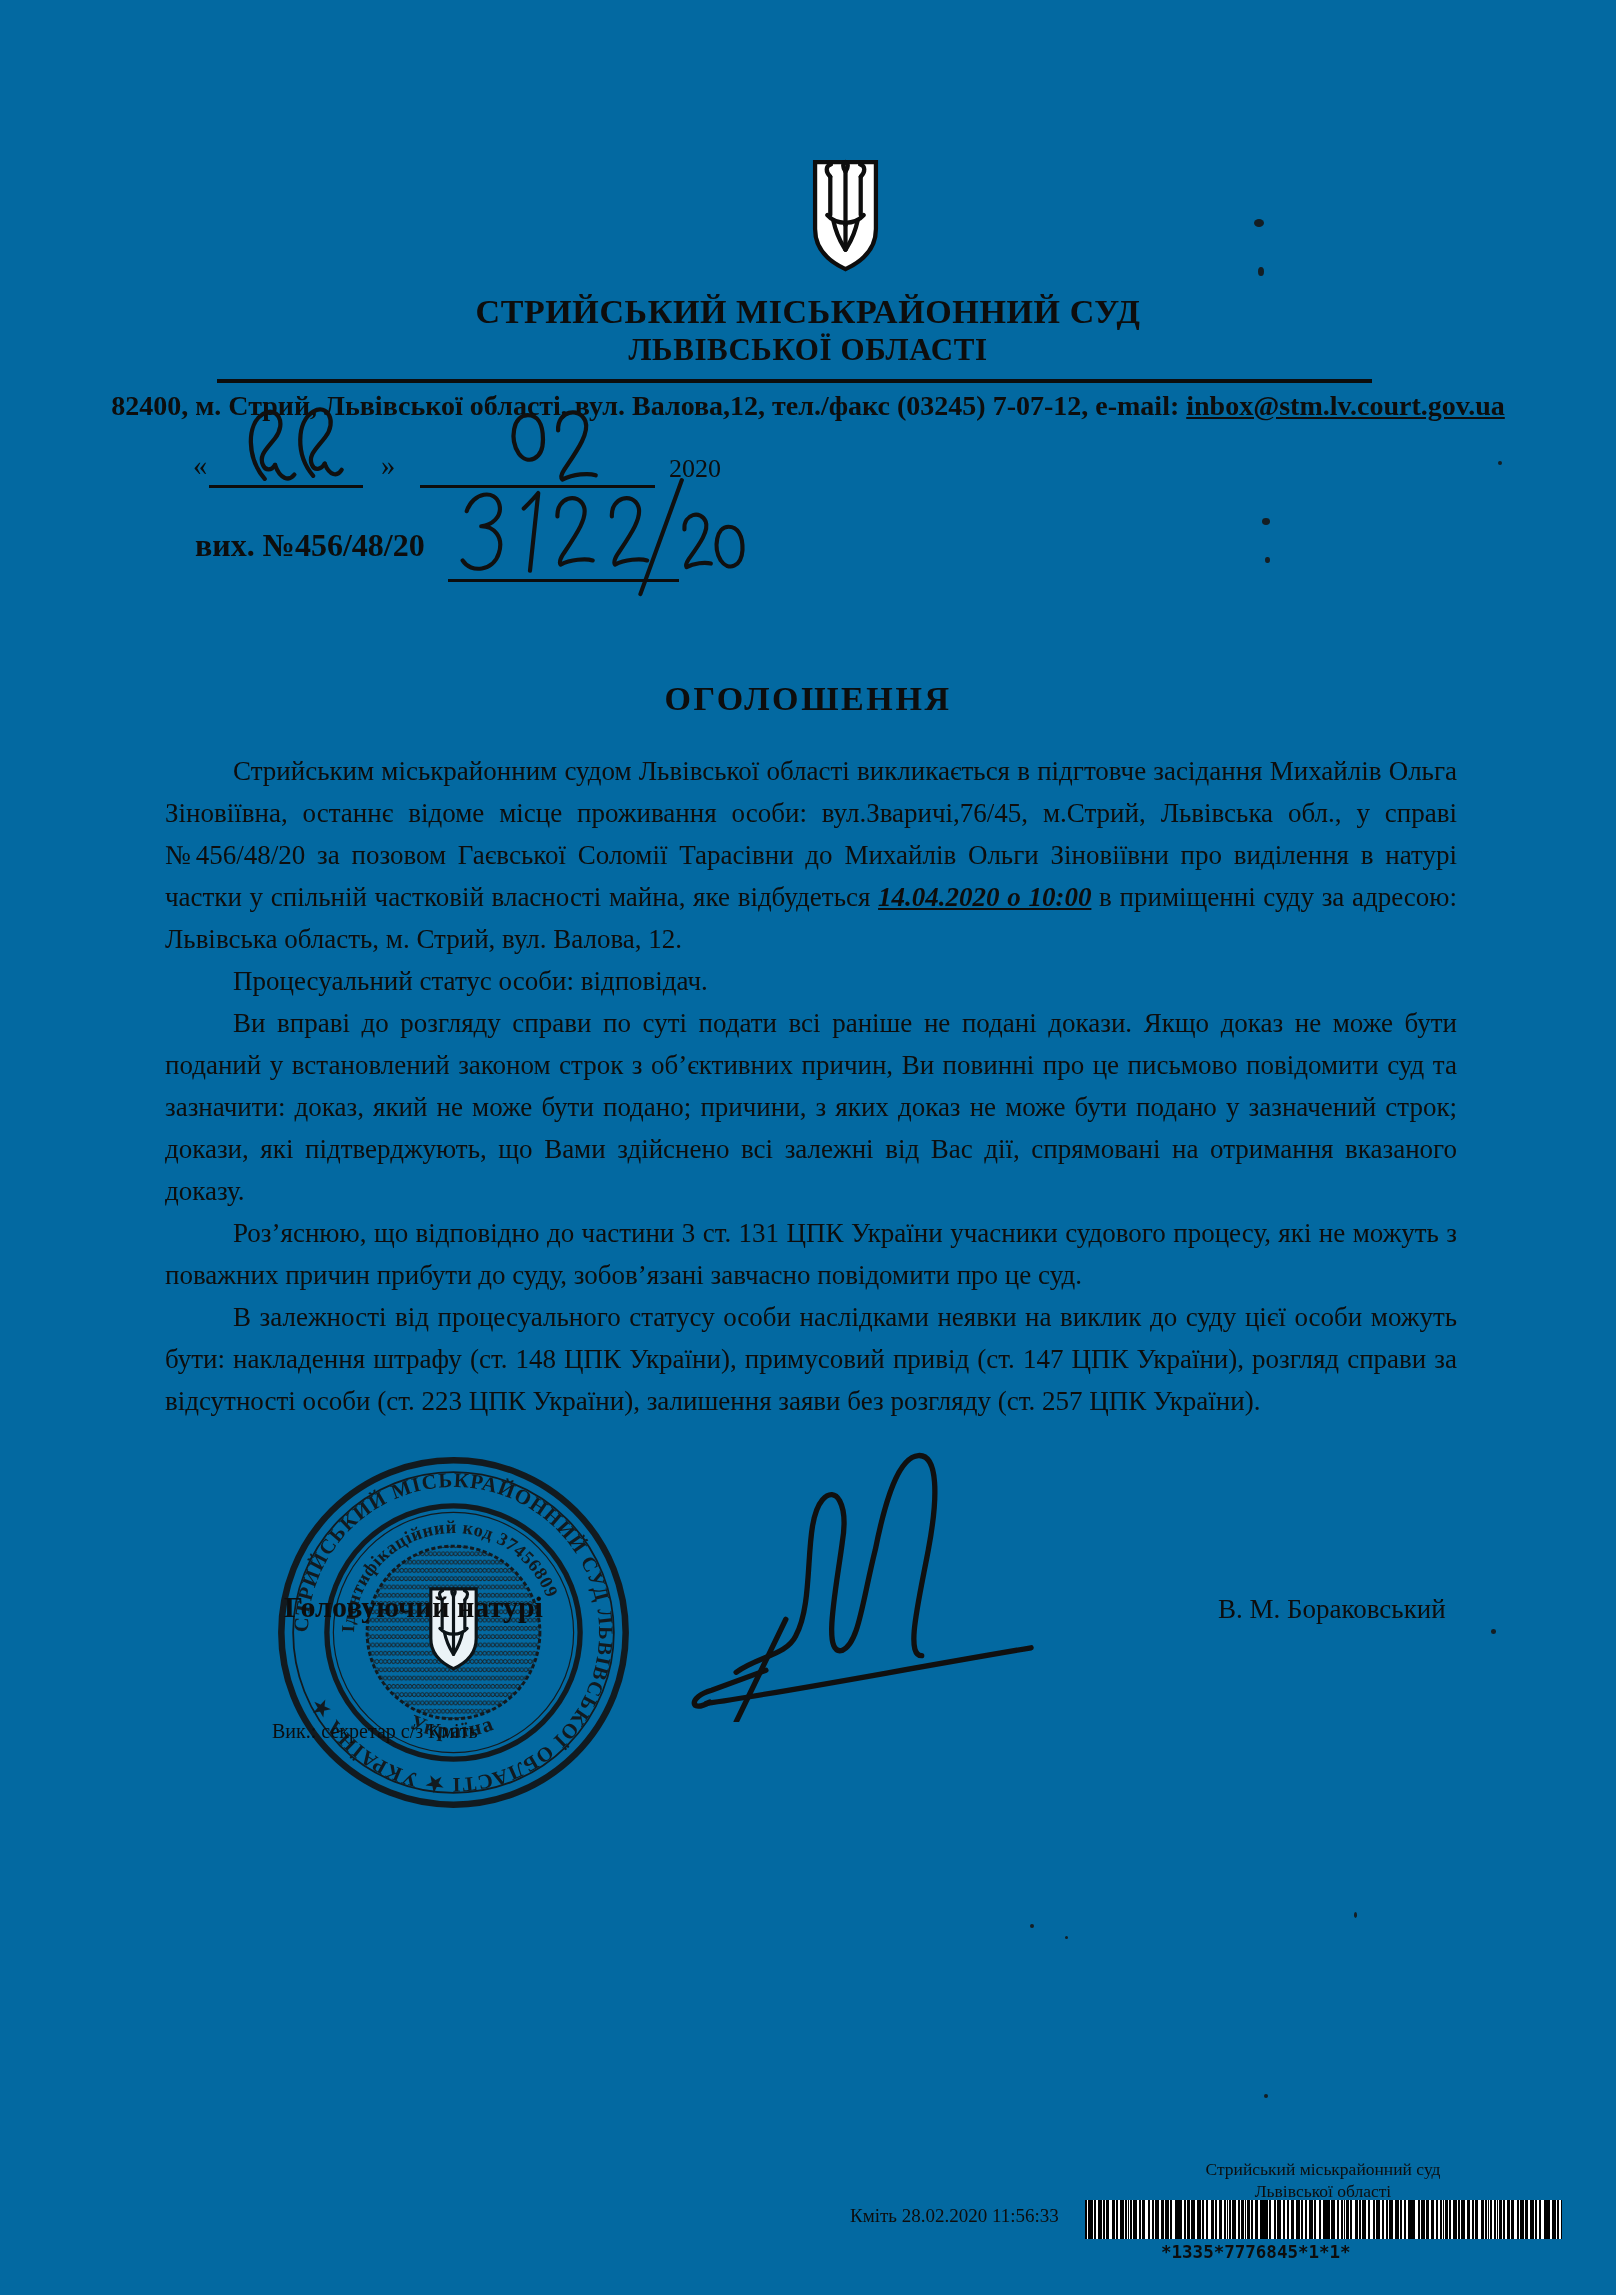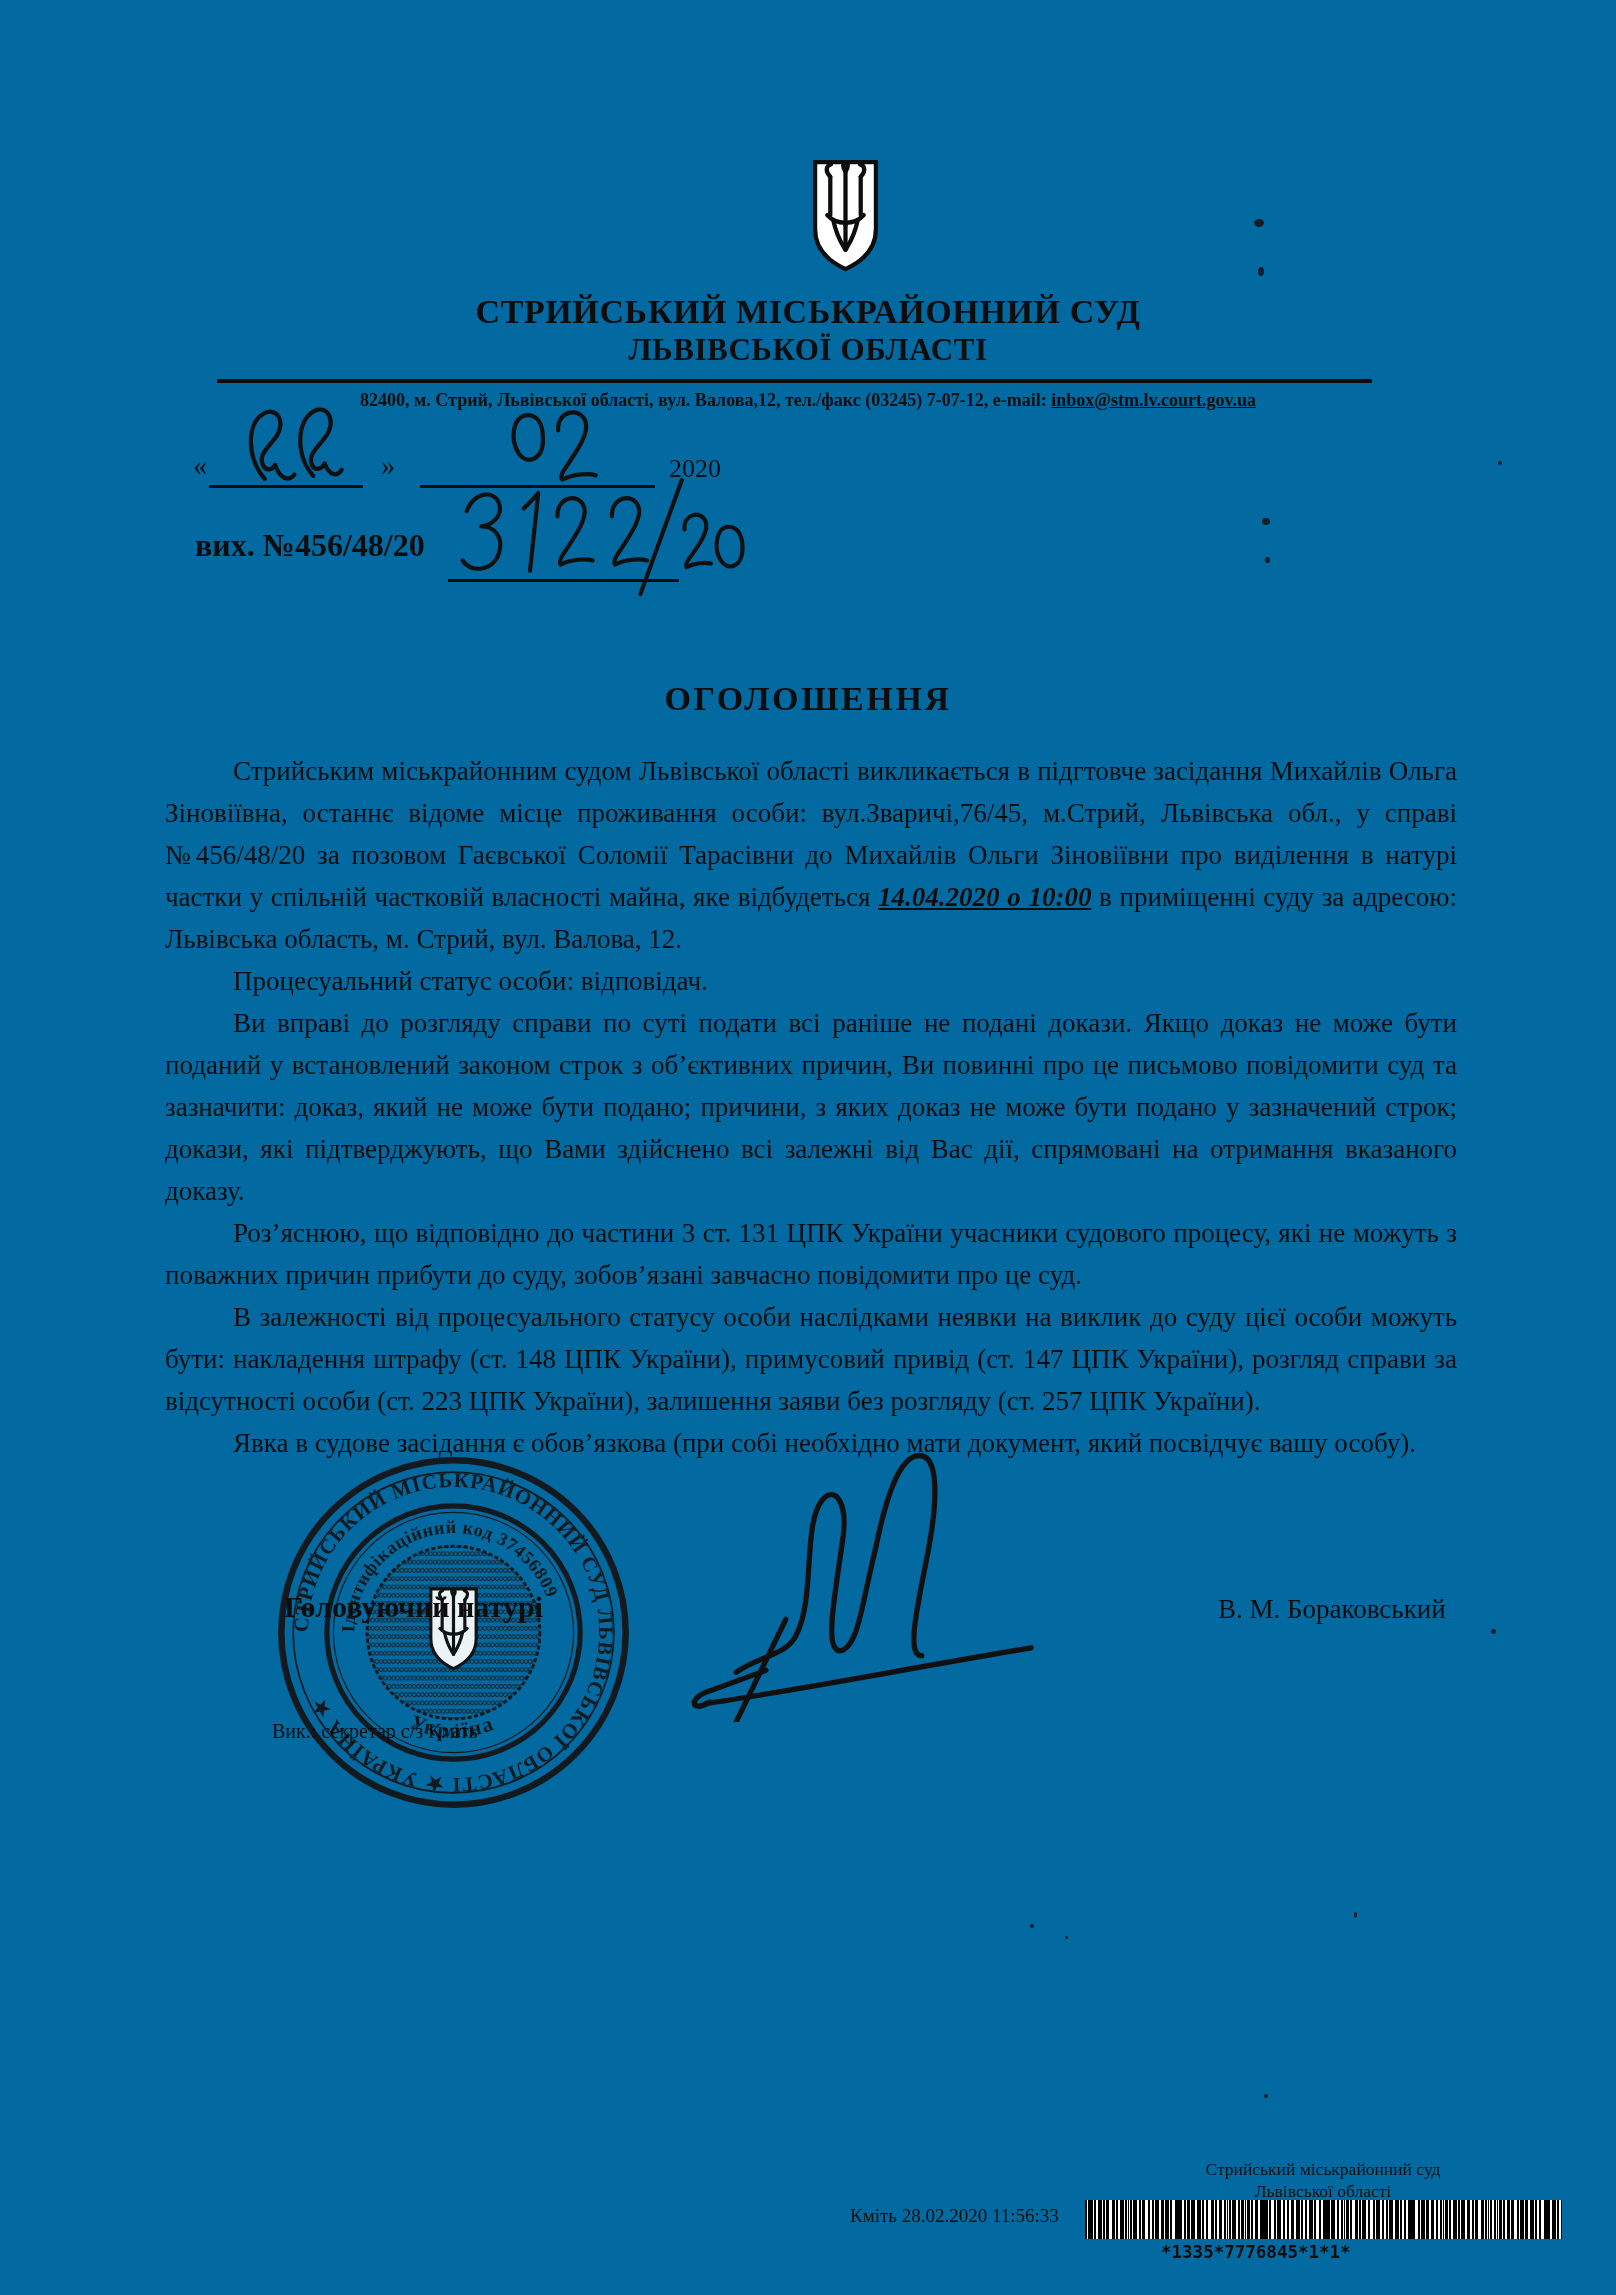--- a/index.html
+++ b/index.html
@@ -5,21 +5,21 @@
   html,body{margin:0;padding:0;background:#888;}
   .page{position:relative;width:1616px;height:2295px;background:#0369a1;
         font-family:"Liberation Serif",serif;color:#0d0d0d;overflow:hidden;}
   .abs{position:absolute;}
   .center{text-align:center;}
 
   
   .court-line1{left:0;right:0;top:293px;font-size:34px;font-weight:bold;letter-spacing:0.6px;}
   .court-line2{left:0;right:0;top:332px;font-size:31px;font-weight:bold;letter-spacing:0.6px;}
   .head-rule{left:217px;top:379px;width:1155px;height:3.9px;background:#0d0d0d;}
-  .addr{left:0;right:0;top:390px;font-size:18px;font-weight:600;}
+  .addr{left:0;right:0;top:390px;font-size:28px;font-weight:600;}
   .addr .email{text-decoration:underline;}
 
   
   .q{font-size:28.5px;}
   .hw-line{height:3.2px;background:#0d0d0d;}
   .year{font-size:26px;}
   .out-no{font-size:32px;font-weight:600;}
   .hw{stroke:#101010;fill:none;stroke-linecap:round;stroke-linejoin:round;}
 
   
@@ -117,21 +117,20 @@
   <div class="abs hw-line" style="left:448px;top:579px;width:231px"></div>
 
   <div class="abs center doc-title">ОГОЛОШЕННЯ</div>
 
   <div class="abs body-text">
     <p><span>Стрийським міськрайонним судом Львівської області викликається в підгтовче засідання Михайлів Ольга Зіновіївна, останнє відоме місце проживання особи: вул.Зваричі,76/45,  м.Стрий, Львівська обл., у справі №456/48/20 за позовом Гаєвської Соломії Тарасівни до Михайлів Ольги Зіновіївни про виділення в натурі частки у спільній частковій власності майна, яке відбудеться </span><span class="bold-date">14.04.2020 о 10:00</span><span> в приміщенні суду за адресою: Львівська область, м. Стрий, вул. Валова, 12.</span></p>
     <p>Процесуальний статус особи: відповідач.</p>
     <p>Ви вправі до розгляду справи по суті подати всі раніше не подані докази. Якщо доказ не може бути поданий у встановлений законом строк з об’єктивних причин, Ви повинні про це письмово повідомити суд та зазначити: доказ, який не може бути подано; причини, з яких доказ не може бути подано у зазначений строк; докази, які підтверджують, що Вами здійснено всі залежні від Вас дії, спрямовані на отримання вказаного доказу.</p>
     <p>Роз’яснюю, що відповідно до частини 3 ст. 131 ЦПК України учасники судового процесу, які не можуть з поважних причин прибути до суду, зобов’язані завчасно повідомити про це суд.</p>
     <p>В залежності від процесуального статусу особи наслідками неявки на виклик до суду цієї особи можуть бути: накладення штрафу (ст. 148 ЦПК України), примусовий привід (ст. 147 ЦПК України), розгляд справи за відсутності особи (ст. 223 ЦПК України), залишення заяви без розгляду (ст. 257 ЦПК України).</p>
-    <p>Явка в судове засідання є обов’язкова (при собі необхідно мати документ, який посвідчує вашу особу).</p>
   </div>
 
   <svg class="abs stamp-wrap" viewBox="-300 -300 600 600" role="img" aria-label="Ідентифікаційний код 37456809">
     <defs>
       <pattern id="guill" patternUnits="userSpaceOnUse" width="14" height="14">
         <path d="M0,7 Q3.5,0 7,7 T14,7" stroke="#1c1c1c" fill="none" stroke-width="1.6"></path>
         <path d="M0,7 Q3.5,14 7,7 T14,7" stroke="#1c1c1c" fill="none" stroke-width="1.6"></path>
       </pattern>
       <path id="ringPath" d="M -246,0 A 246,246 0 1 1 246,0 A 246,246 0 1 1 -246,0"></path>
       <path id="innerPath" d="M -168,0 A 168,168 0 1 1 168,0 A 168,168 0 1 1 -168,0"></path>

